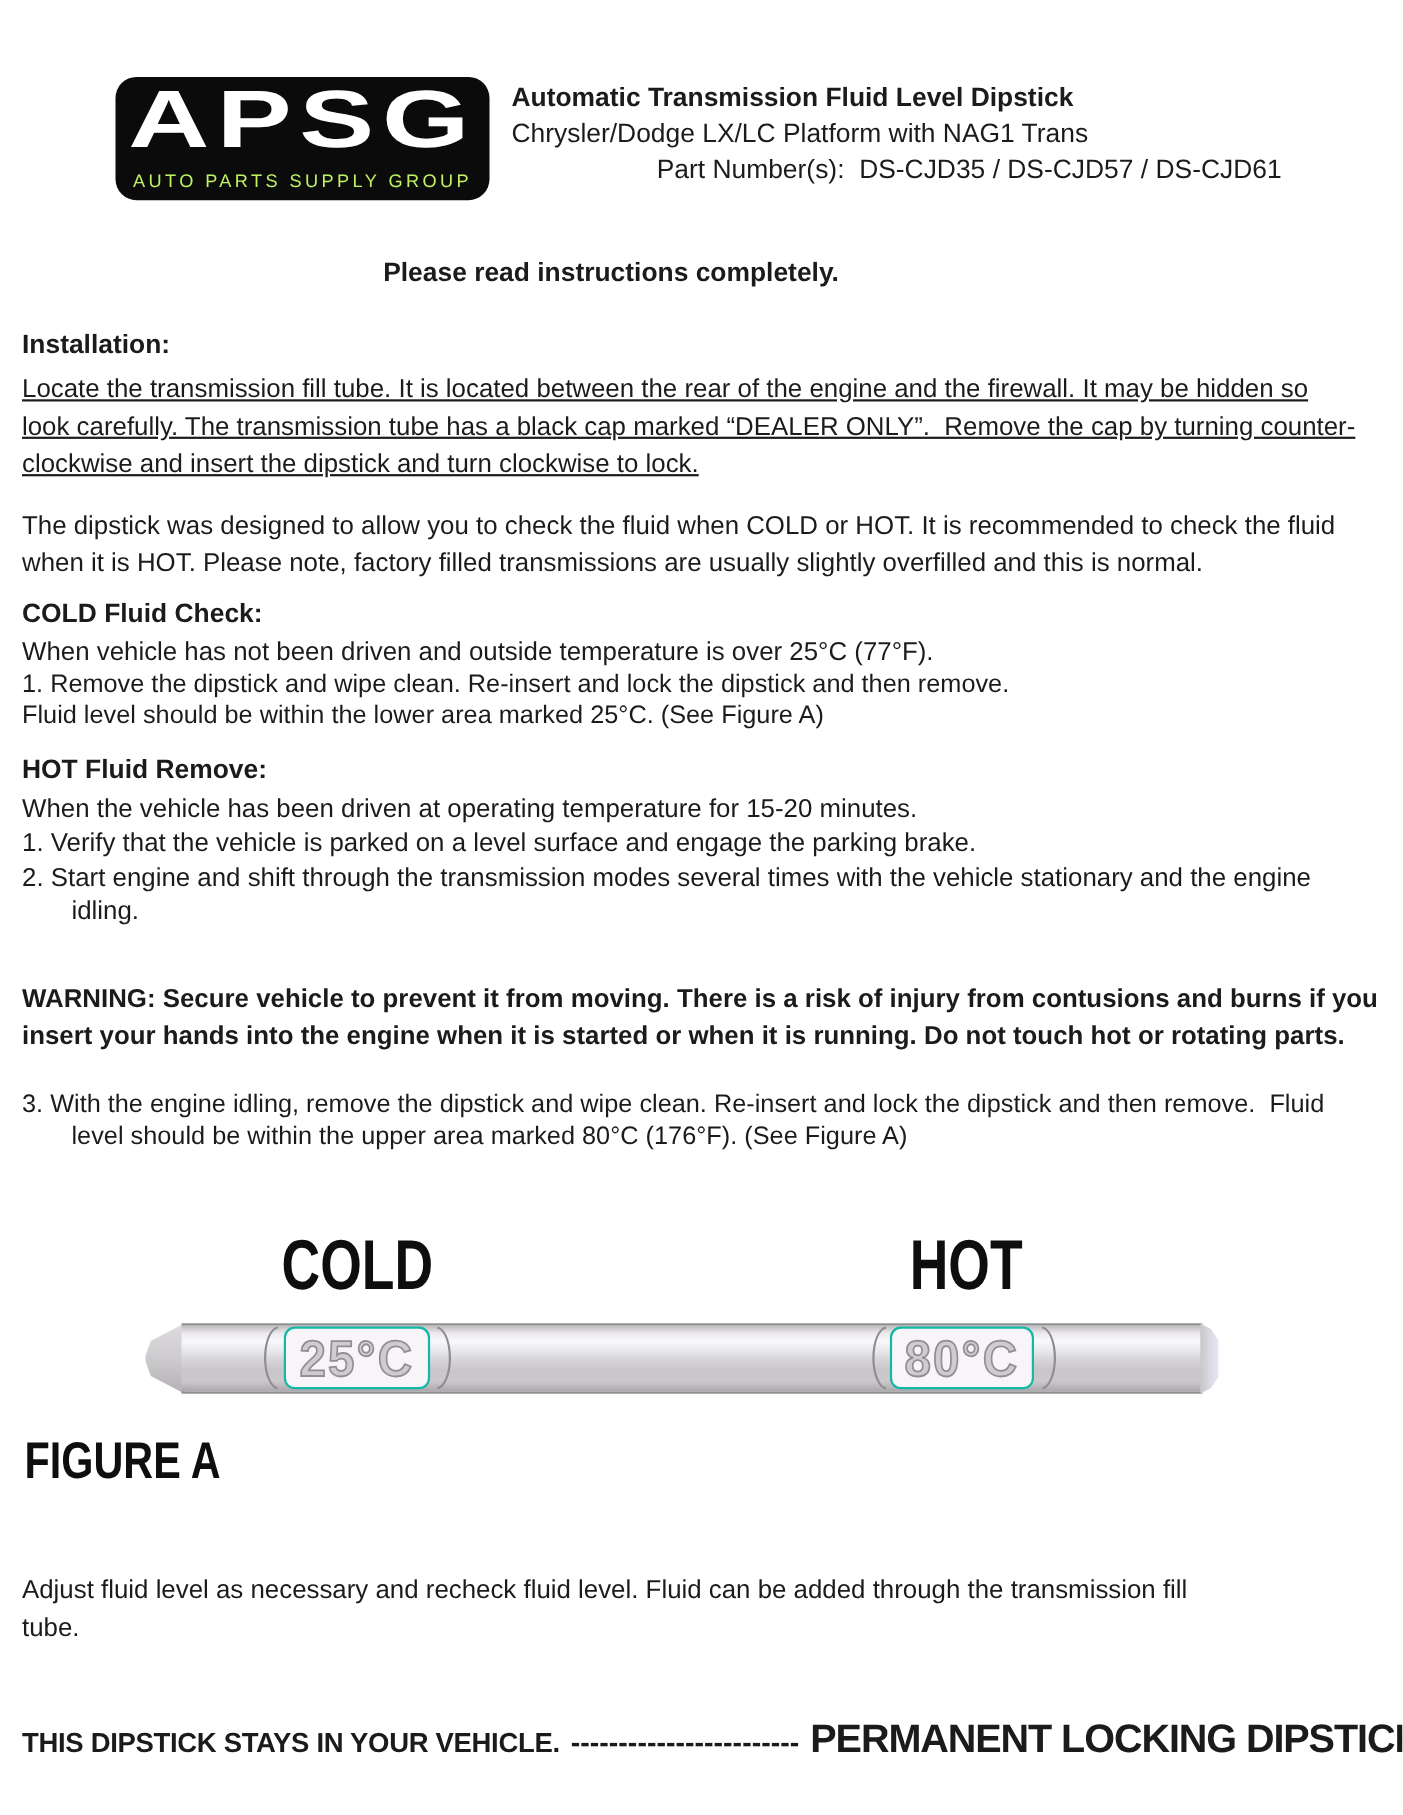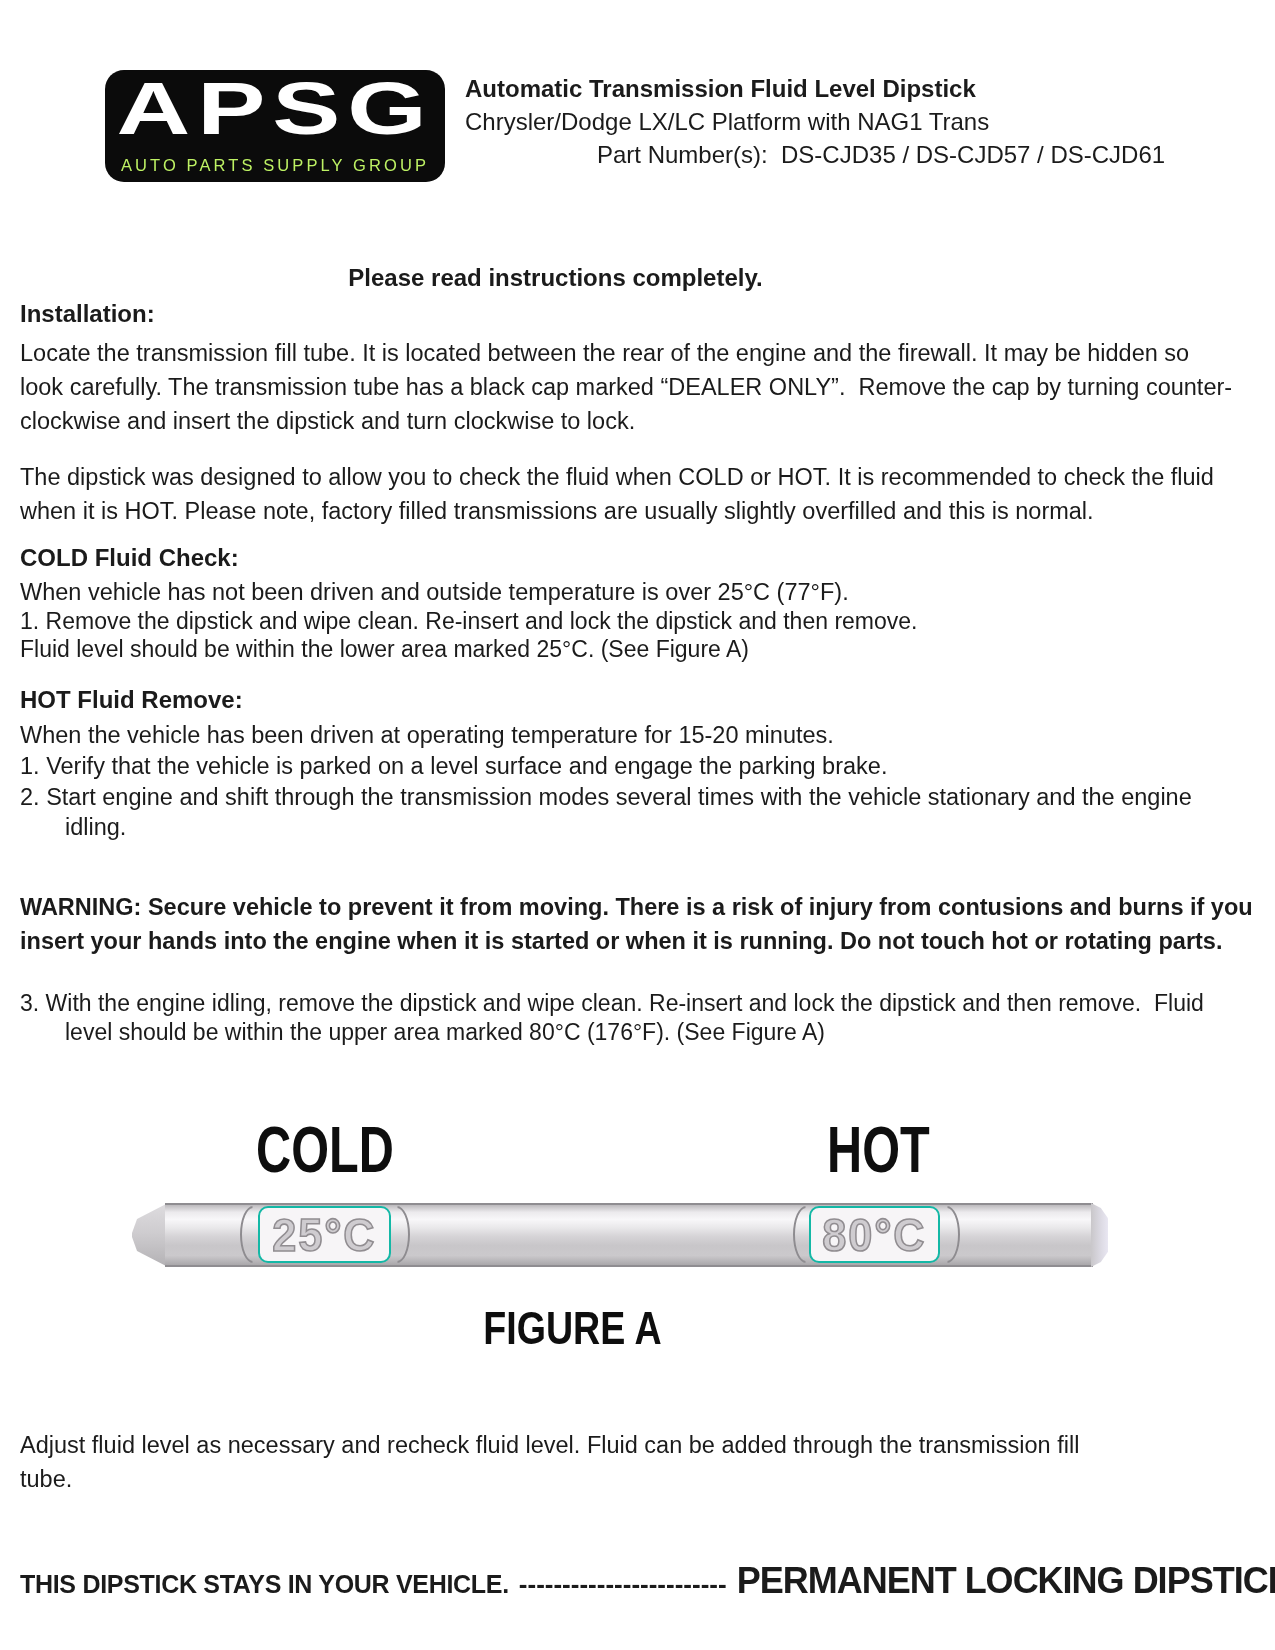--- a/index.html
+++ b/index.html
@@ -21,30 +21,30 @@
   .logo-sub {
     position:absolute; bottom:7px; left:0; right:0; text-align:center;
     font-size:16.5px; letter-spacing:3.1px; color:#bef264; white-space:pre;
   }
 
   
   .hdr { left:465px; top:72px; font-size:24px; line-height:33px; }
   .hdr-line1 { font-weight:bold; }
   .hdr-line3 { margin-left:132px; }
 
-  .notice { left:0; top:234px; width:1111px; text-align:center; font-weight:bold; font-size:24px;margin-top:30px; }
+  .notice { left:0; top:234px; width:1111px; text-align:center; font-weight:bold; font-size:24px; }
 
   
   .h24 { font-size:24px; font-weight:bold; }
   .body-par { font-size:23.5px; line-height:34px; }
   .body-line { font-size:23.5px; }
   .alt-line { font-size:23px; }
 
   .h-install { left:20px; top:300px; }
-  .p1 { left:20px; top:336px; }
+  .p1 { left:20px; top:336px;text-decoration:underline; }
   .p2 { left:20px; top:460px; }
   .h-cold { left:20px; top:544px; }
   .cold-intro { left:20px; top:579px; }
   .cold-s1  { left:20px; top:608px; }
   .cold-s1b { left:20px; top:636px; }
   .h-hot { left:20px; top:686px; }
   .hot-intro { left:20px; top:722px; }
   .hot-s1 { left:20px; top:753px; }
   .hot-s2 { left:20px; top:784px; }
   .hot-s2b { left:65px; top:814px; }
@@ -91,21 +91,21 @@
     top:1206px; width:26px; height:57px; box-sizing:border-box;
     border:2.5px solid #8e8c90; border-radius:50%; background:transparent;
   }
   .arc-l { clip-path:inset(-3px 52% -3px -3px); }
   .arc-r { clip-path:inset(-3px -3px -3px 52%); }
   .arc-pad-l-left  { left:240px; }
   .arc-pad-l-right { left:384px; }
   .arc-pad-r-left  { left:793px; }
   .arc-pad-r-right { left:934px; }
 
-  .fig-caption { left:0; top:1300px; width:1144px; text-align:center; }
+  .fig-caption { left:0; top:1300px; width:1144px; }
   .fig-caption span {
     display:inline-block; font-size:47px; font-weight:800;
     transform:scaleX(0.8); transform-origin:center; white-space:pre; color:#0e0e0e;
   }
 
   .adjust { left:20px; top:1428px; font-size:23.5px; line-height:34px; }
 
   
   .bottomline { left:20px; top:1560px; width:1240px; display:flex; align-items:baseline; white-space:nowrap; }
   .bl-small  { font-size:25px; font-weight:800; letter-spacing:-0.3px; white-space:pre; }

